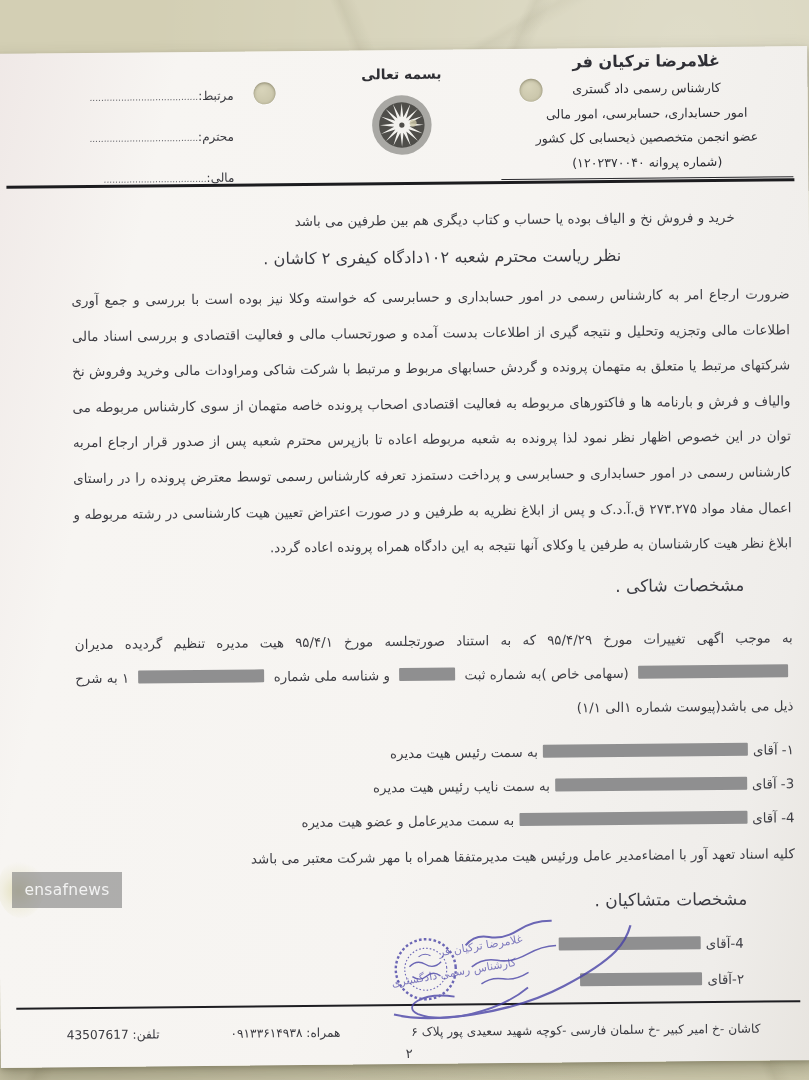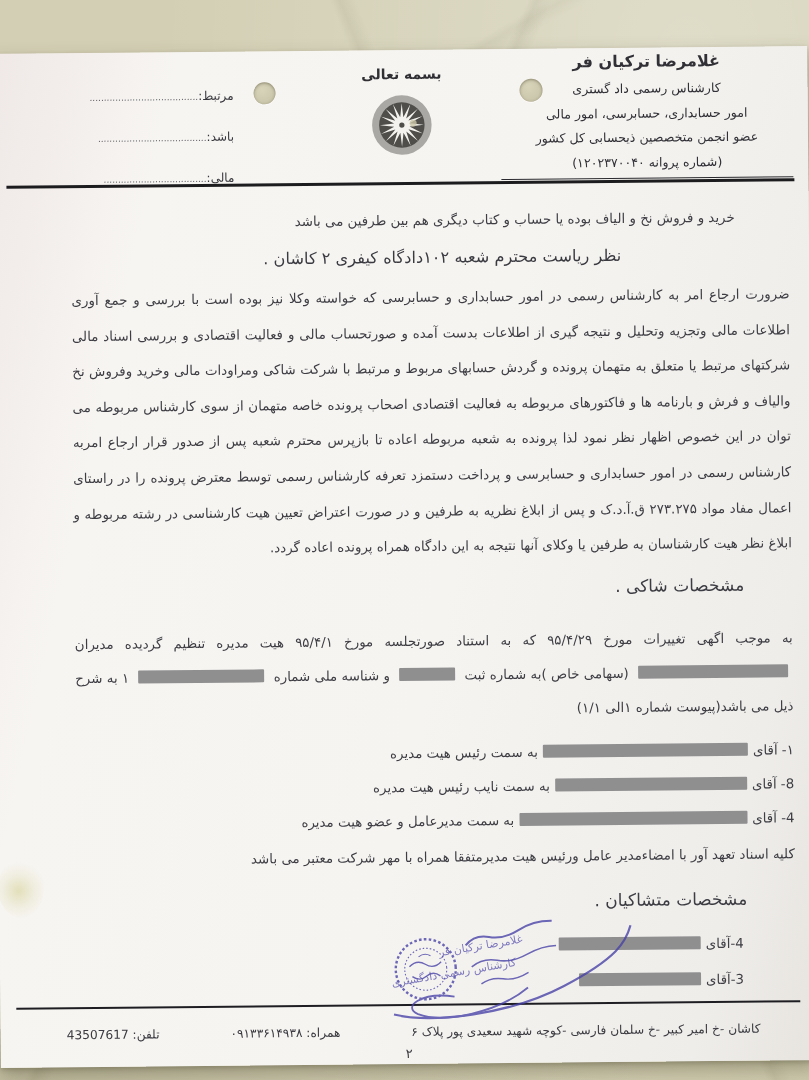--- a/index.html
+++ b/index.html
@@ -125,21 +125,21 @@
           <g transform="translate(40,40)">
             <polygon fill="#f3f2ee" points="25,0 8.8,1.8 24,10 7.5,5 18.4,18.4 5,7.5 10,24 1.8,8.8 0,25 -1.8,8.8 -10,24 -5,7.5 -18.4,18.4 -7.5,5 -24,10 -8.8,1.8 -25,0 -8.8,-1.8 -24,-10 -7.5,-5 -18.4,-18.4 -5,-7.5 -10,-24 -1.8,-8.8 0,-25 1.8,-8.8 10,-24 5,-7.5 18.4,-18.4 7.5,-5 24,-10 8.8,-1.8"></polygon>
             <circle cx="0" cy="0" r="3" fill="#4f4e4a"></circle>
             <circle cx="13" cy="-2" r="4" fill="#c9c4a6" opacity="0.8"></circle>
           </g>
         </svg>
       </div>
 
       <div class="fields">
         <div class="field-row"><span>مرتبط:</span><span class="dots">......................................</span></div>
-        <div class="field-row"><span>باشد:</span><span class="dots">......................................</span></div>
+        <div class="field-row"><span>محترم:</span><span class="dots">......................................</span></div>
         <div class="field-row"><span>مالی:</span><span class="dots">....................................</span></div>
       </div>
     </div>
 
     <div class="top-rule"></div>
 
     <div class="bodytext">
 
       <div class="intro-line">خرید و فروش نخ و الیاف بوده یا حساب و کتاب دیگری هم بین طرفین می باشد</div>
 
@@ -157,37 +157,37 @@
         <span>و شناسه ملی شماره</span>
         <span class="bar" style="width:126px"></span>
         <span>۱ به شرح ذیل می باشد(پیوست شماره ۱الی ۱/۱)</span>
       </div>
 
       <div class="board">
         <div class="list-row">
           <span>۱- آقای</span><span class="bar" style="width:205px"></span><span>به سمت رئیس هیت مدیره</span>
         </div>
         <div class="list-row">
-          <span>8- آقای</span><span class="bar" style="width:192px"></span><span>به سمت نایب رئیس هیت مدیره</span>
+          <span>3- آقای</span><span class="bar" style="width:192px"></span><span>به سمت نایب رئیس هیت مدیره</span>
         </div>
         <div class="list-row">
           <span>4- آقای</span><span class="bar" style="width:228px"></span><span>به سمت مدیرعامل و عضو هیت مدیره</span>
         </div>
       </div>
 
       <div class="binding-line">کلیه اسناد تعهد آور با امضاءمدیر عامل ورئیس هیت مدیرمتفقا همراه با مهر شرکت معتبر می باشد</div>
 
       <div class="sec-heading" style="margin-top:14px">مشخصات متشاکیان .</div>
 
       <div class="resp-list">
         <div class="list-row resp resp-row">
           <span>4-آقای</span><span class="bar" style="width:142px"></span>
         </div>
         <div class="list-row resp resp-row">
-          <span>3-آقای</span><span class="bar" style="width:122px"></span>
+          <span>۲-آقای</span><span class="bar" style="width:122px"></span>
         </div>
       </div>
     </div>
 
     <div class="stamp">
       <svg width="270" height="104" viewBox="0 0 270 104">
         <g stroke="#4741a6" fill="none" opacity="0.88">
           <circle cx="50" cy="46" r="30" stroke-width="2.4" stroke-dasharray="2.6 2.3"></circle>
           <circle cx="50" cy="46" r="21" stroke-width="1.1" stroke-dasharray="1.6 2"></circle>
           <path d="M34 42 q8 -7 16 -1 t16 -1" stroke-width="1.4"></path>
@@ -210,14 +210,15 @@
     <div class="footer-line">
       <span>کاشان -خ امیر کبیر -خ سلمان فارسی -کوچه شهید سعیدی پور پلاک ۶</span>
       <span>همراه: ۰۹۱۳۳۶۱۴۹۳۸</span>
       <span>تلفن: 43507617</span>
     </div>
     <div class="page-num">۲</div>
 
   </div>
 
   <div class="wm-swirl"></div>
+  <div class="watermark">ensafnews</div>
 
 </div>
 
 </body></html>

